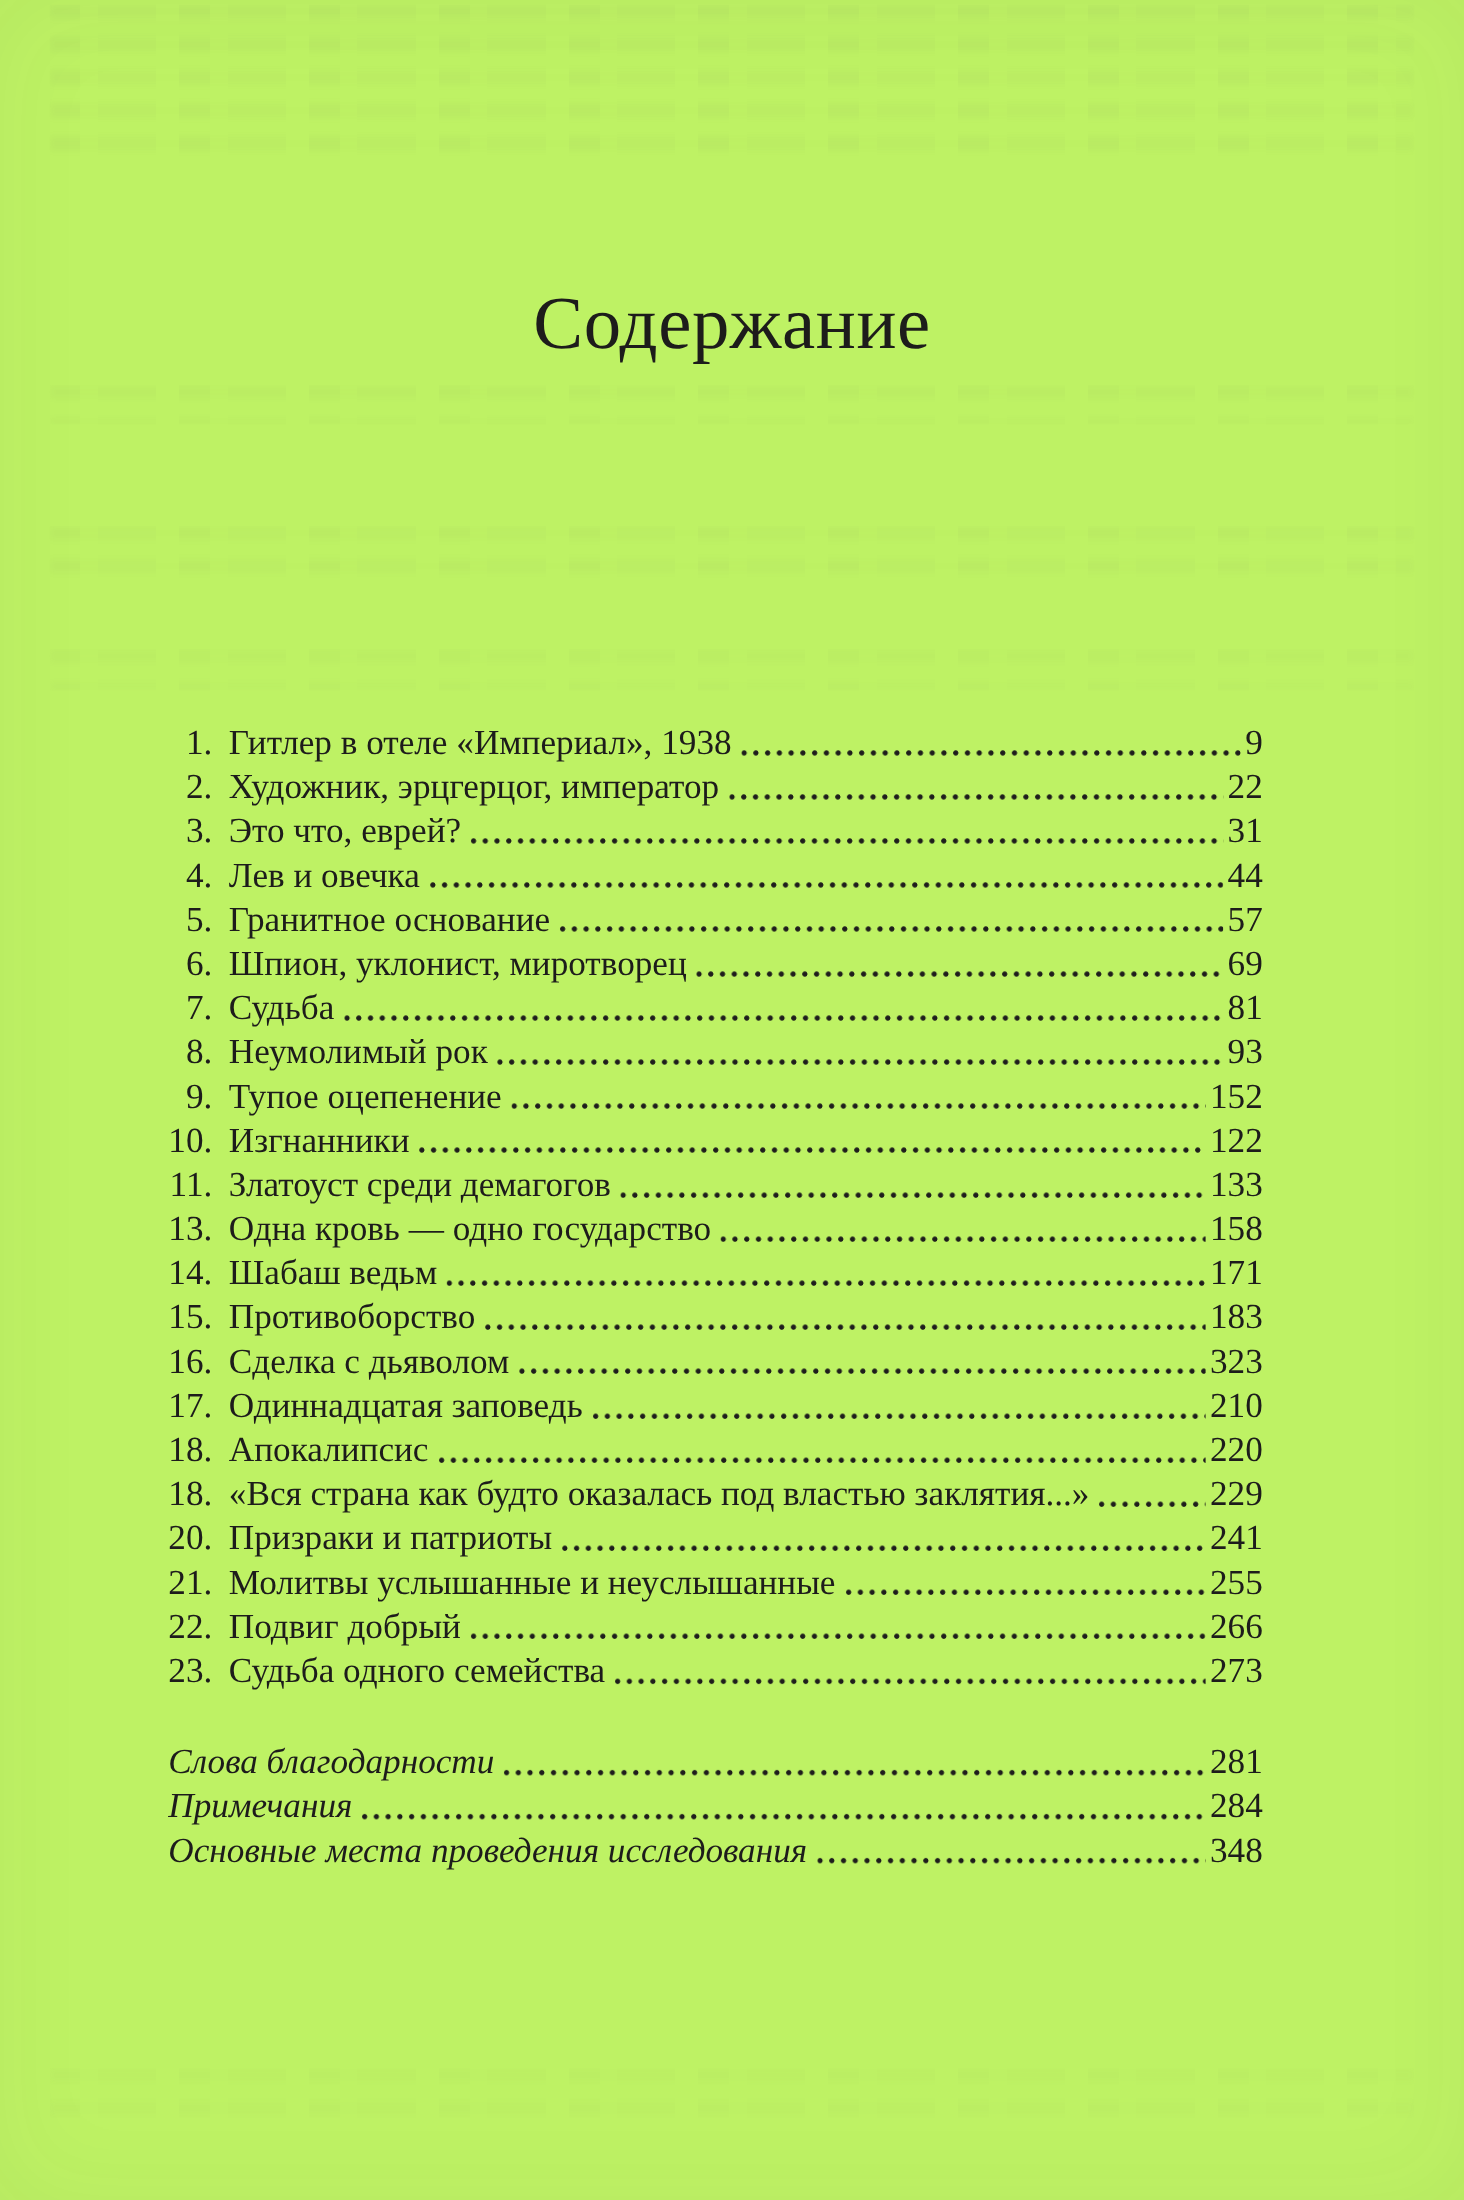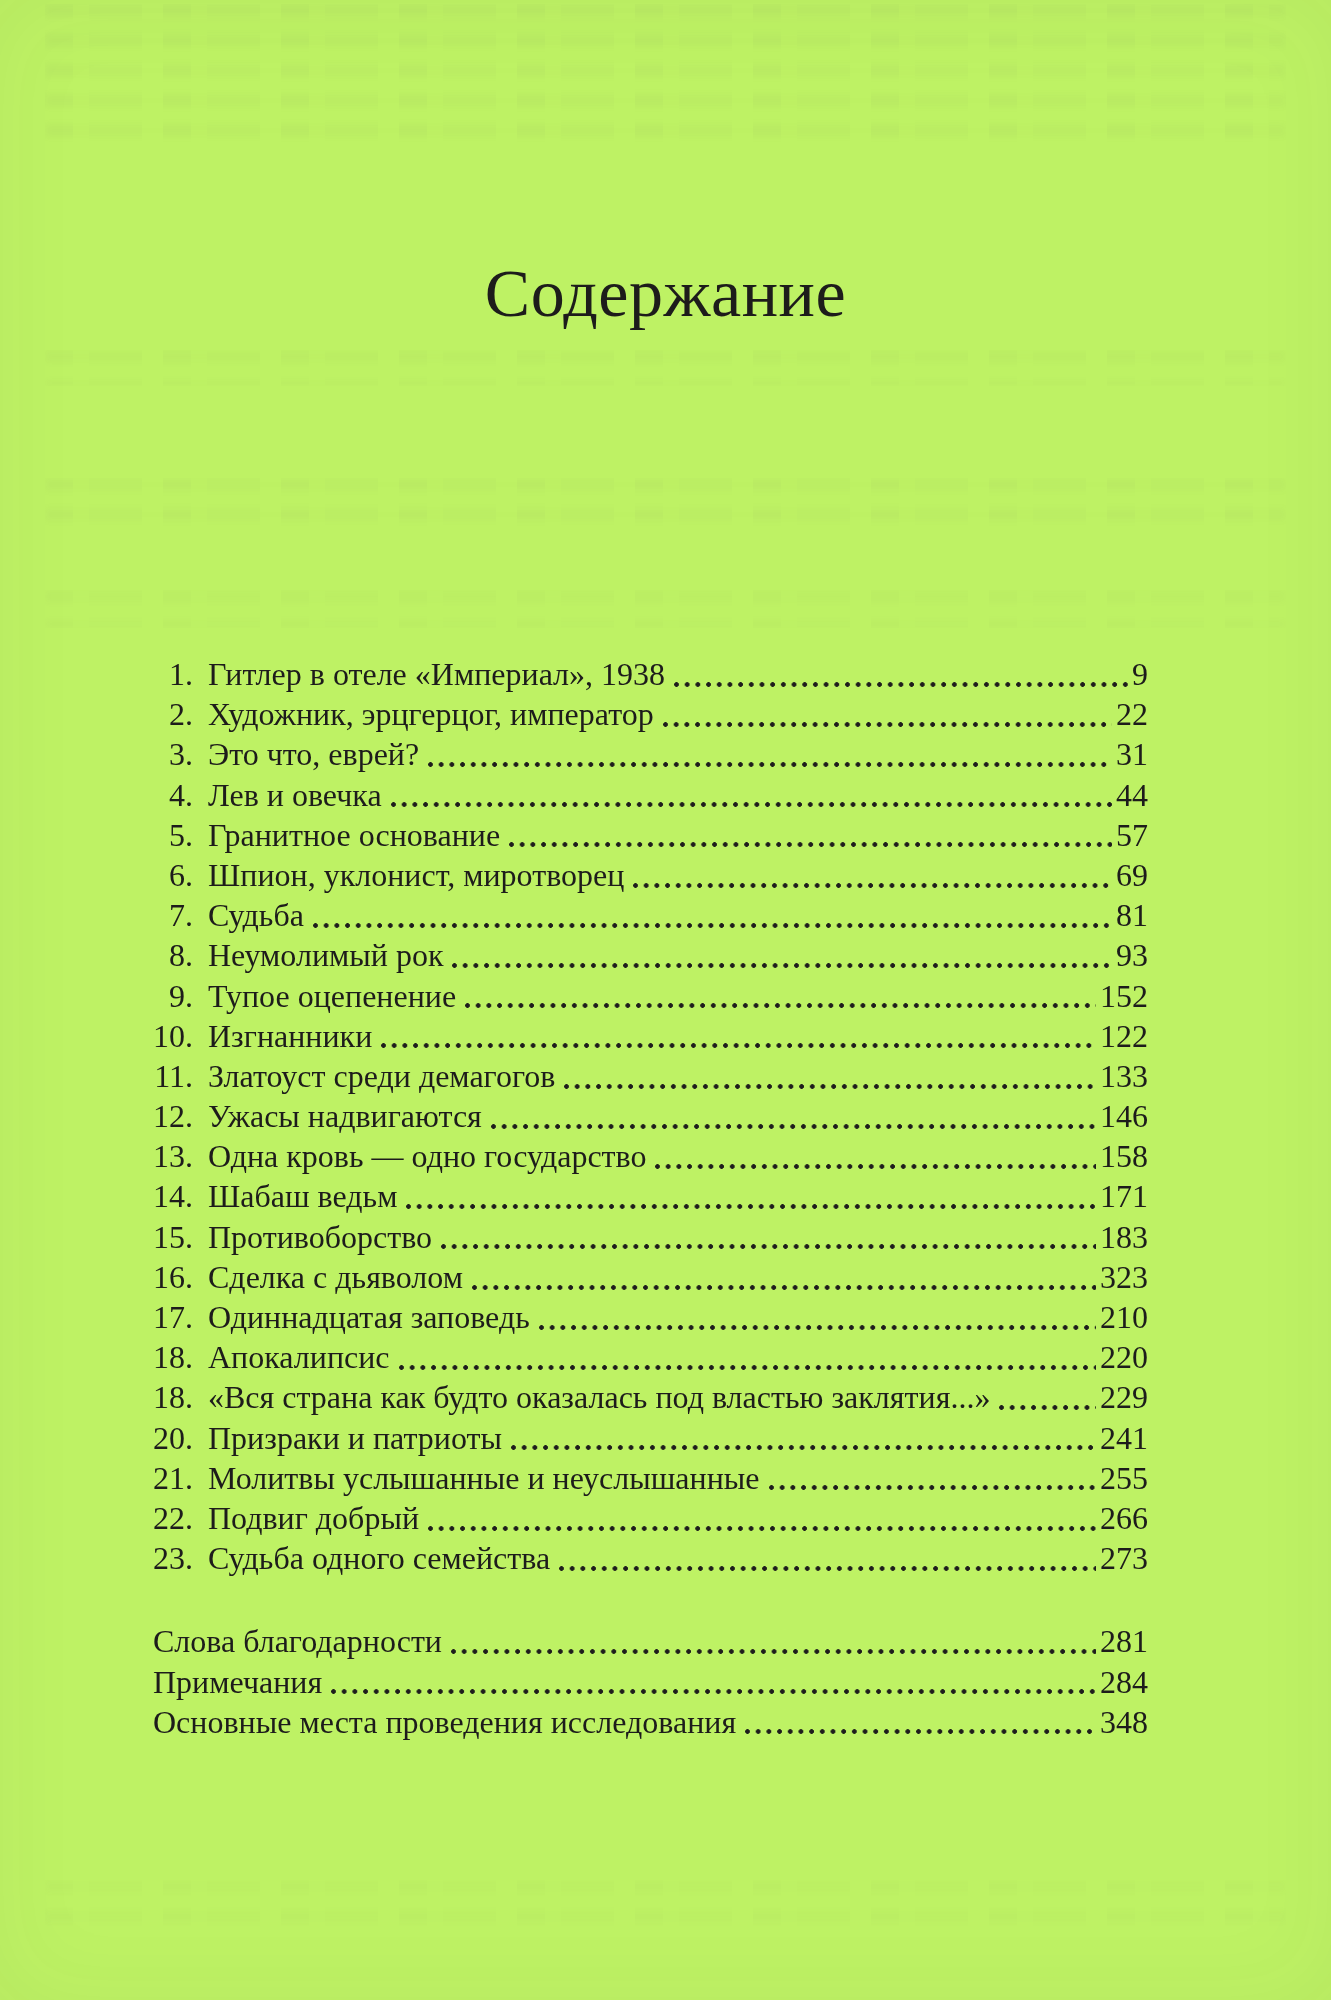--- a/index.html
+++ b/index.html
@@ -71,21 +71,21 @@
     background-image:radial-gradient(circle at 2.5px 2.5px, #1e1d1c 2px, rgba(0,0,0,0) 2.7px);
     background-size:10.7px 5px;
     background-repeat:repeat-x;
   }
   .row .pg{
     flex:0 0 auto;
     text-align:right;
   }
   .backmatter{margin-top:43px;}
   .backmatter .row{padding-left:38px;}
-  .backmatter .row .t{margin-left:0;}
+  .backmatter .row .t{margin-left:0;font-style:italic;}
 </style>
 </head>
 <body>
 
 <div class="page">
   <div class="ghost g1"></div>
   <div class="ghost g2"></div>
   <div class="ghost g3"></div>
   <div class="ghost g4"></div>
   <div class="ghost g5"></div>
@@ -164,26 +164,20 @@
     <span class="pg">122</span>
   </div>
 
   <div class="row">
     <span class="num">11.</span>
     <span class="t">Златоуст среди демагогов</span>
     <span class="dots"></span>
     <span class="pg">133</span>
   </div>
 
-  <div class="row">
-    <span class="num">12.</span>
-    <span class="t">Ужасы надвигаются</span>
-    <span class="dots"></span>
-    <span class="pg">146</span>
-  </div>
 
   <div class="row">
     <span class="num">13.</span>
     <span class="t">Одна кровь — одно государство</span>
     <span class="dots"></span>
     <span class="pg">158</span>
   </div>
 
   <div class="row">
     <span class="num">14.</span>

